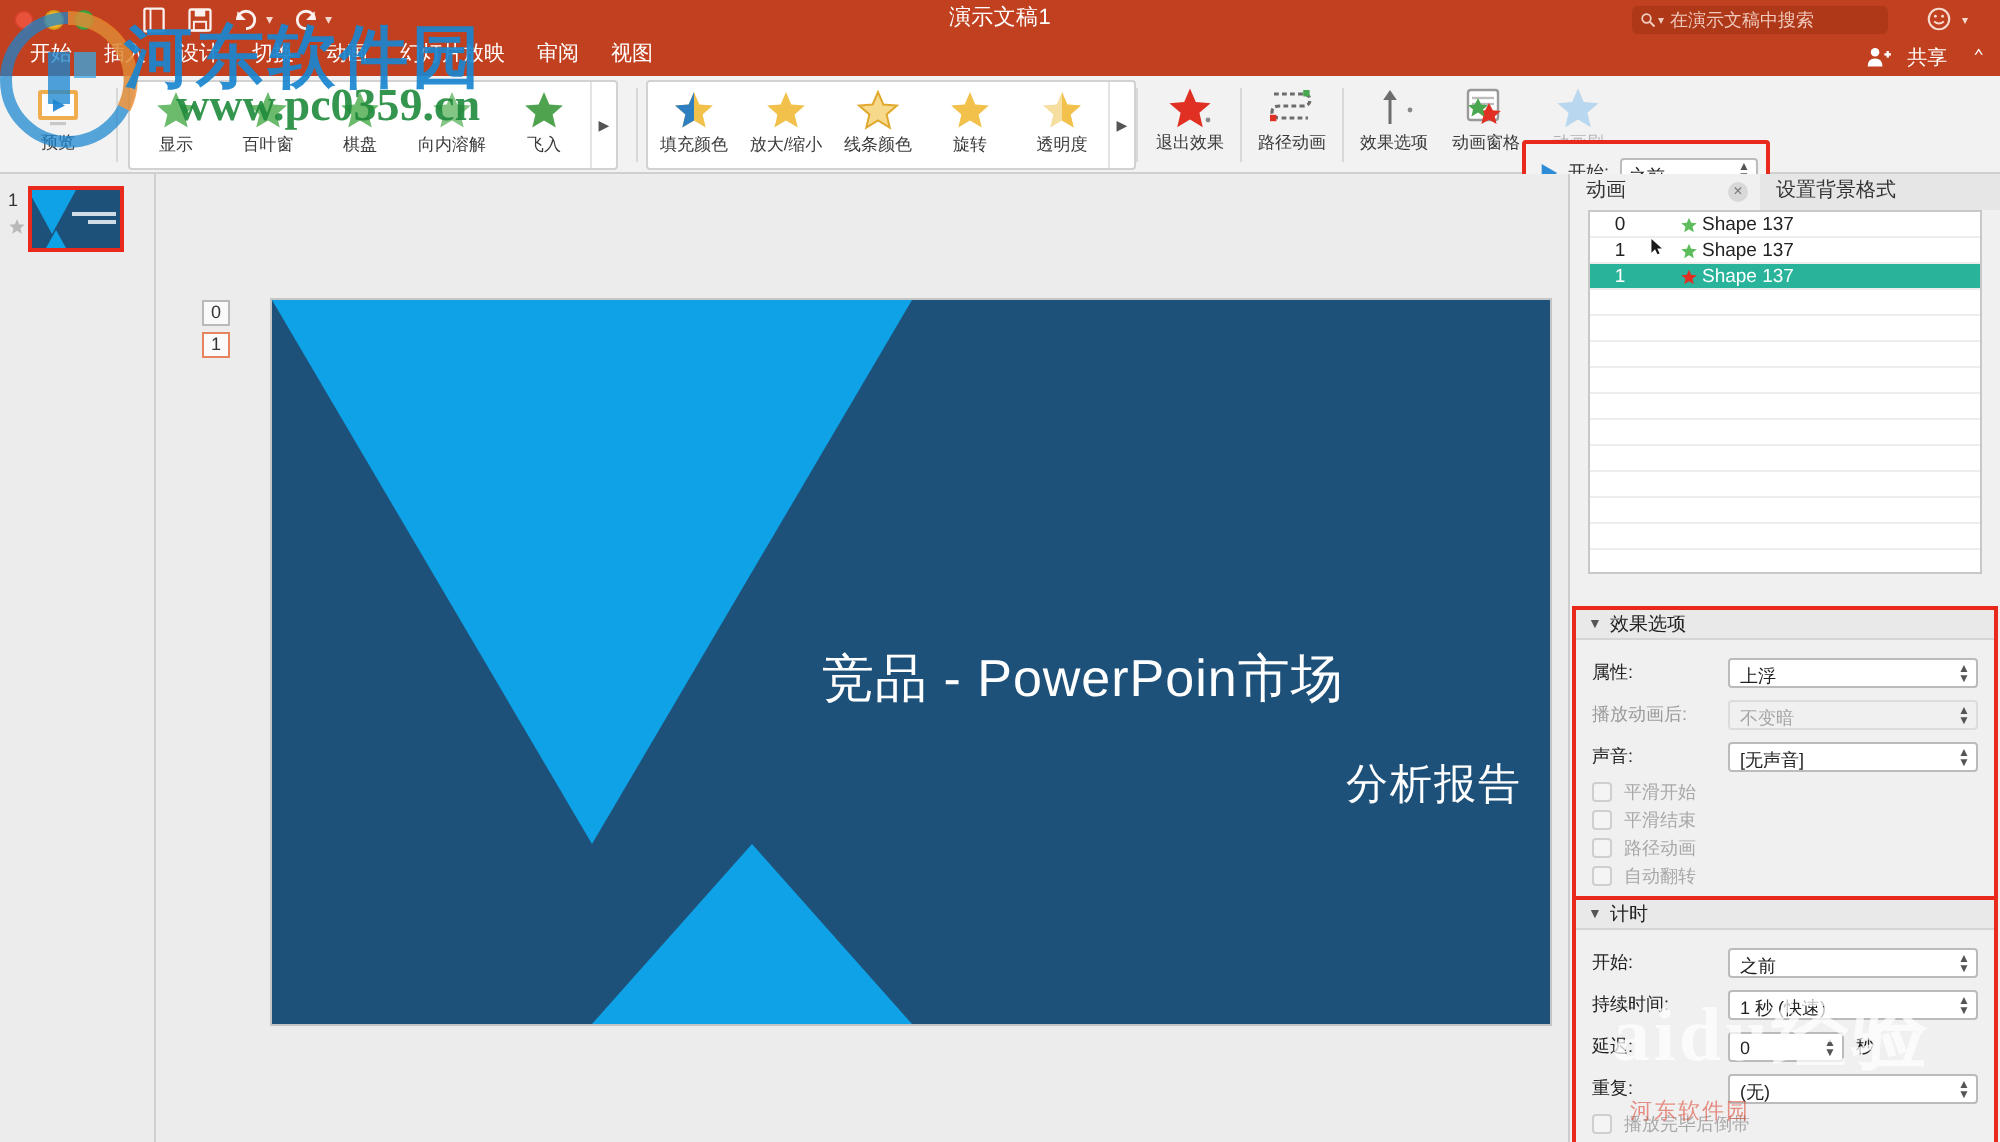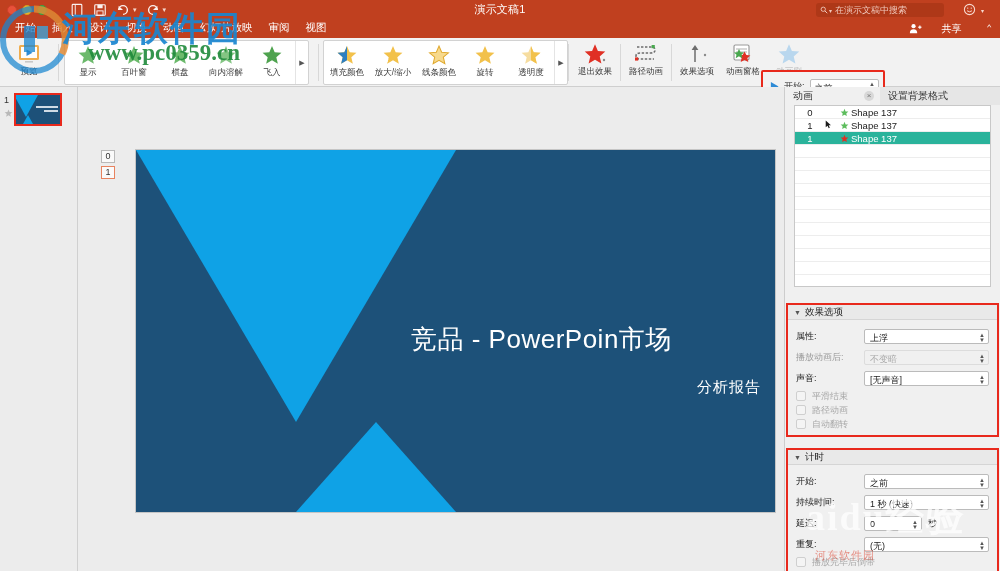--- a/index.html
+++ b/index.html
@@ -47,21 +47,21 @@
     background: #c0401f;
     font-family: Liberation Mono, monospace;
   }
   .tabs { display: flex; align-items: center; height: 19px; padding-left: 7px; }
   .tab {
     font-size: 10.5px; color: #ffffff; padding: 0 8px; line-height: 19px;
     white-space: nowrap;
   }
   .share-grp {
     position: absolute; right: 8px; top: 0; height: 19px;
-    display: flex; align-items: center; gap: 20px;
+    display: flex; align-items: center; gap: 8px;
   }
   .share-ico { width: 13px; height: 11px; }
   .share-lbl { font-size: 10px; color: #fff; }
   .chev-up { font-size: 9px; color: #fff; margin-left: 5px; }
 
   
   .ribbon {
     position: absolute; left: 0; top: 38px; width: 1000px; height: 49px;
     background: #f2f2f2; border-bottom: 1px solid #cfcfcf;
   }
@@ -152,21 +152,21 @@
     position: absolute; left: 160px; bottom: 0; width: 0; height: 0;
     border-left: 80px solid transparent; border-right: 80px solid transparent;
     border-bottom: 90px solid #0fa2e6;
   }
   .slide-title {
     position: absolute; left: 275px; top: 172px; width: 350px;
     font-size: 26px; color: #ffffff; white-space: nowrap; letter-spacing: .5px;
   }
   .slide-sub {
     position: absolute; right: 14px; top: 228px;
-    font-size: 15px; color: #ffffff; letter-spacing: 1px;
+    font-size: 21px; color: #ffffff; letter-spacing: 1px;
   }
   .anim-tags { position: absolute; left: 23px; top: 63px; }
   .anim-tag {
     width: 14px; height: 13px; border: 1px solid #b9b9b9; background: #fafafa;
     font-size: 9px; color: #333; text-align: center; line-height: 11px;
     margin-bottom: 3px;
   }
   .anim-tag.sel { border-color: #e8835f; }
 
   
@@ -654,20 +654,24 @@
           <div class="fsel">
             <span>[无声音]</span>
             <span class="spin">
                 <span>▲</span>
                 <span>▼</span>
               </span>
           </div>
         </div>
         <div class="cbrow">
           <span class="cbox"></span>
+          <span class="cbl">平滑开始</span>
+        </div>
+        <div class="cbrow">
+          <span class="cbox"></span>
           <span class="cbl">平滑结束</span>
         </div>
         <div class="cbrow">
           <span class="cbox"></span>
           <span class="cbl">路径动画</span>
         </div>
         <div class="cbrow">
           <span class="cbox"></span>
           <span class="cbl">自动翻转</span>
         </div>

